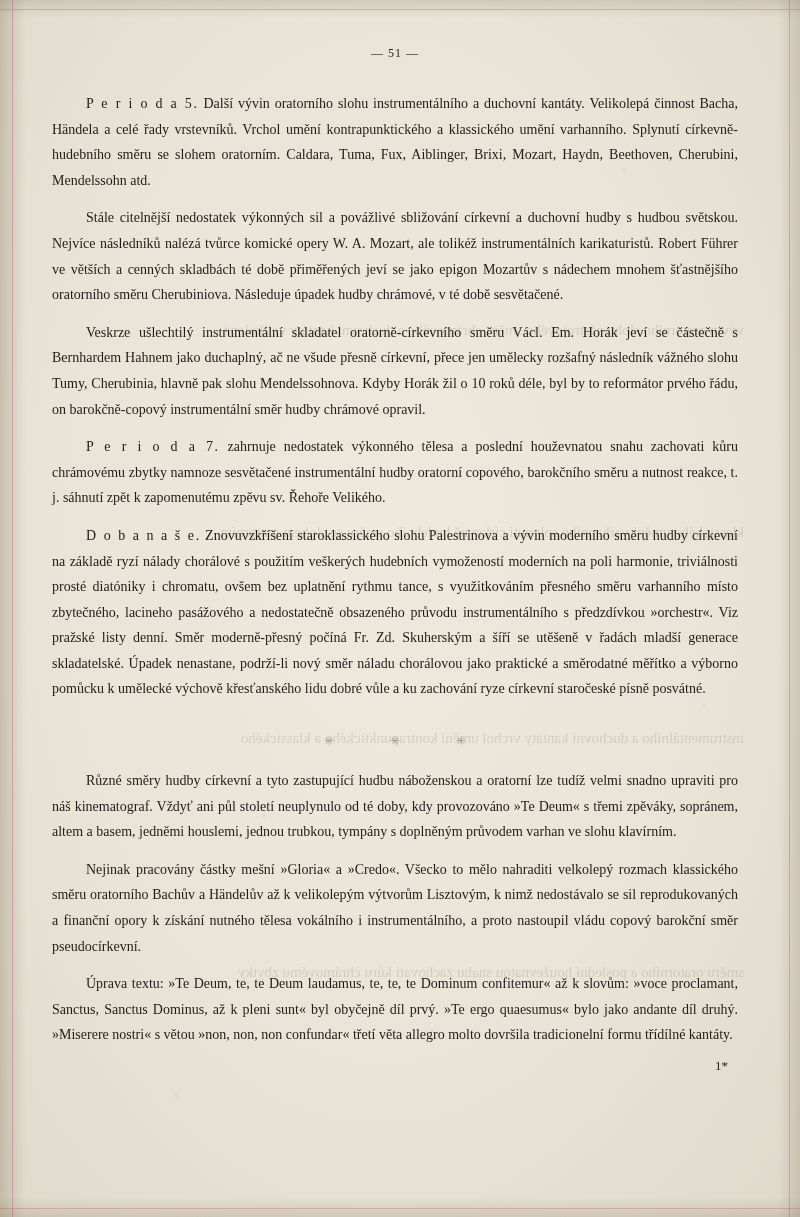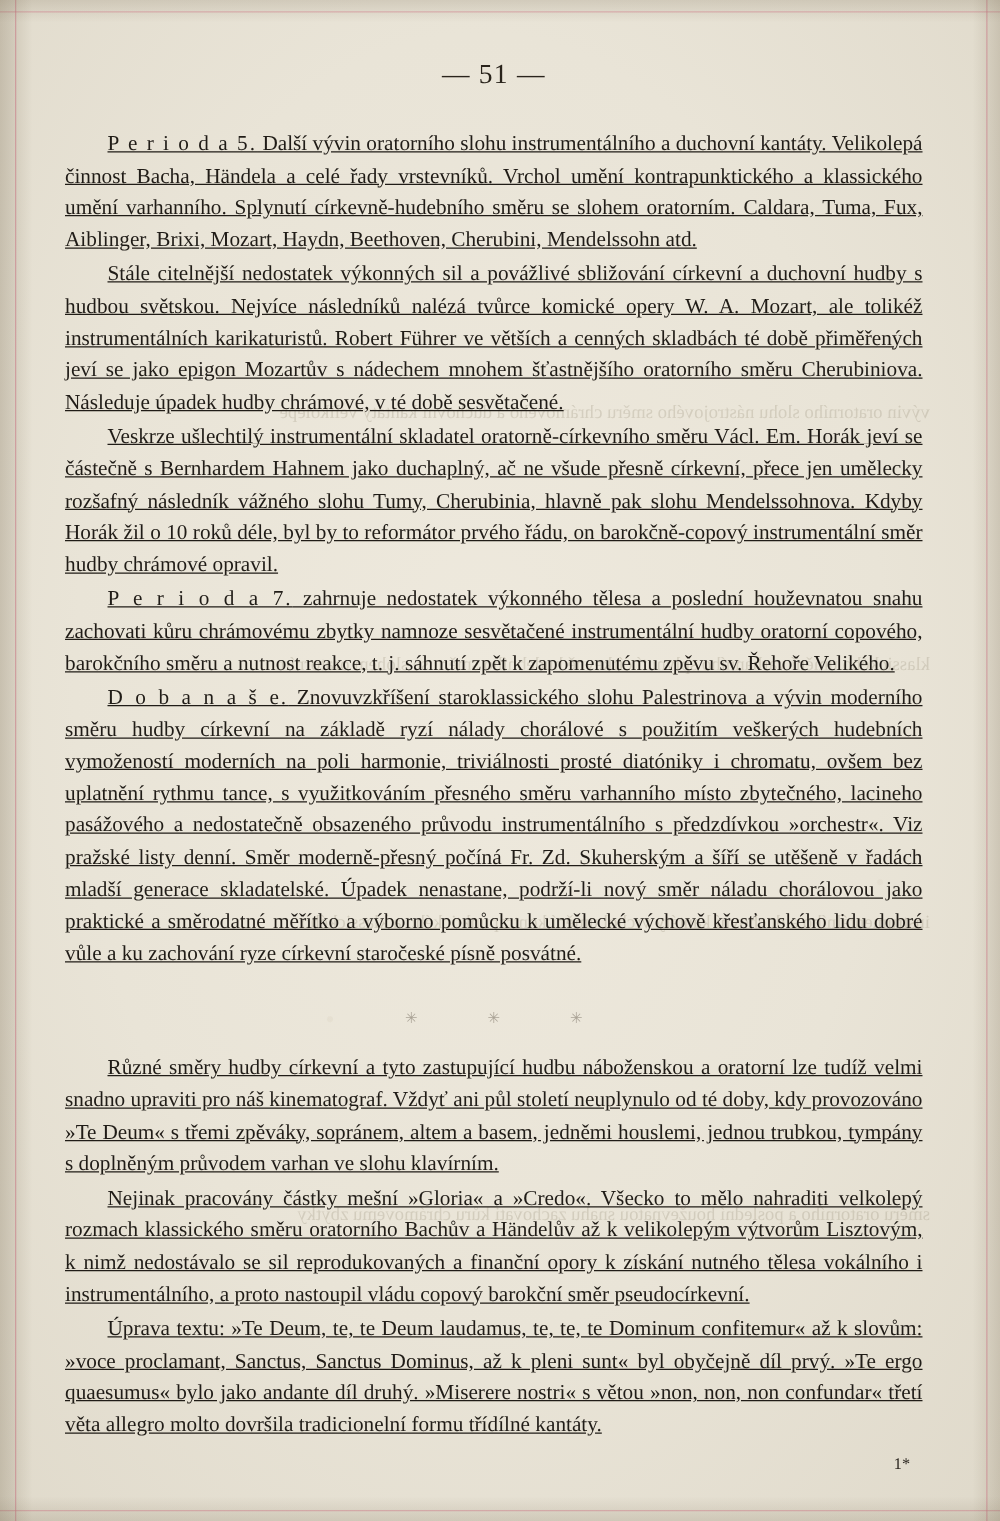--- a/index.html
+++ b/index.html
@@ -74,44 +74,43 @@
 
   .content {
     position: absolute;
     left: 52px;
     top: 46px;
     width: 686px;
   }
 
   .folio {
     text-align: center;
-    font-size: 22px;
+    font-size: 12px;
     letter-spacing: 1px;
     color: #2a241c;
     margin-bottom: 30px;
   }
 
   p {
     margin: 0 0 0 0;
-    font-size: 17px;
+    font-size: 14px;
     line-height: 25.6px;
     text-align: justify;
     text-justify: inter-word;
     color: #201c17;
     hyphens: manual;
-    text-decoration: underline;
   }
   p + p { margin-top: 1px; }
   .indent { text-indent: 34px; }
 
   .lead {
     letter-spacing: 1.6px;
   }
 
-  .block-2 { margin-top: 2px; }
+  .block-2 { margin-top: 12px; }
 
   .ornament-row {
     height: 46px;
     display: flex;
     align-items: center;
     justify-content: center;
     gap: 56px;
     opacity: 0.45;
     margin-top: 16px;
     margin-bottom: 4px;

